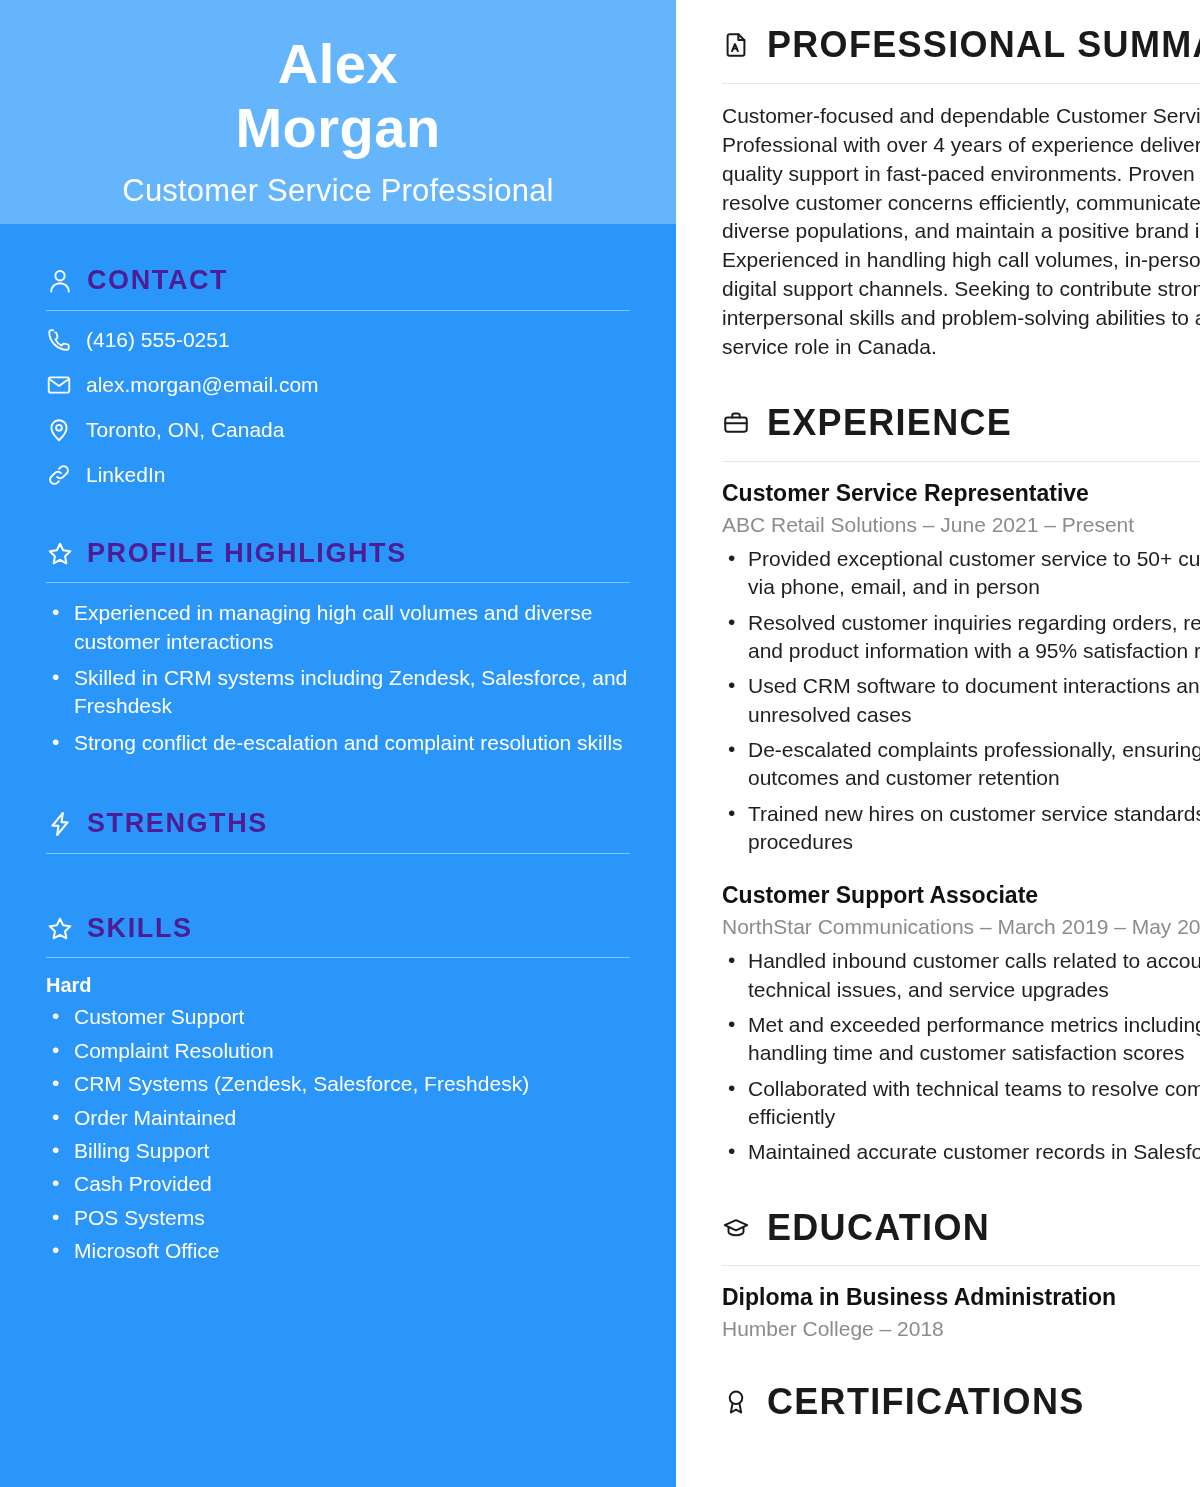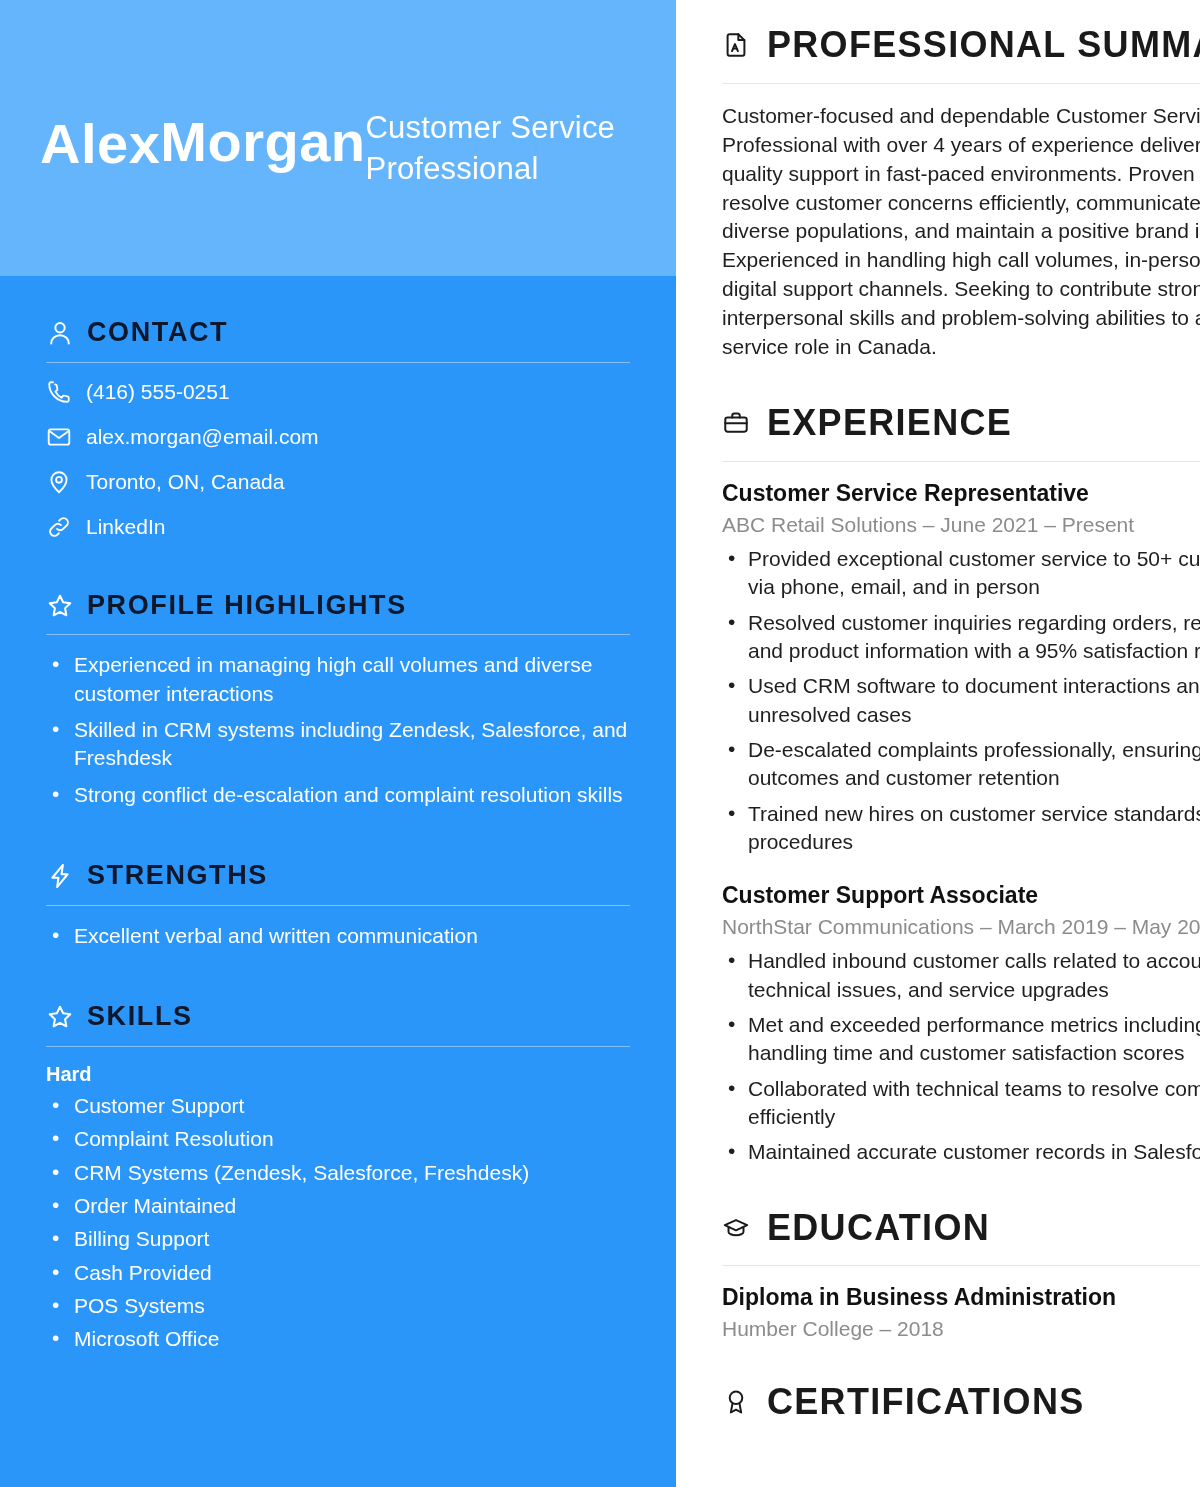--- a/index.html
+++ b/index.html
@@ -27,25 +27,25 @@
   
   .sidebar {
     width: 676px;
     flex: 0 0 676px;
     background: #2b96fa;
     position: relative;
     overflow: hidden;
   }
   .sidebar-header {
     background: #64b5fc;
-    height: 276px;
+    height: 224px;
     box-sizing: border-box;
     padding: 30px 40px 17px 40px;
     display: flex;
-    flex-direction: row;
+    flex-direction: column;
     align-items: center;
     justify-content: flex-start;
   }
   .name-first, .name-last {
     color: #ffffff;
     font-size: 56px;
     font-weight: bold;
     line-height: 1.22;
     letter-spacing: 0.5px;
     text-align: center;
@@ -77,21 +77,21 @@
   }
   .side-head .ico {
     width: 28px;
     height: 28px;
     flex: 0 0 28px;
     display: block;
   }
   .side-head .ico svg { display:block; width:28px; height:28px; }
   .side-head h2 {
     margin: 0;
-    color: #0f172a;
+    color: #4c1d95;
     font-size: 27px;
     font-weight: bold;
     letter-spacing: 1.6px;
     line-height: 1.1;
   }
   .side-rule {
     height: 1px;
     background: rgba(255,255,255,0.42);
     margin: 14px 0 16px 0;
   }
@@ -322,21 +322,20 @@
         <div class="side-head">
           <span class="ico">
             <svg viewBox="0 0 24 24" fill="none" stroke="#ffffff" stroke-width="1.7" stroke-linecap="round" stroke-linejoin="round">
               <path d="M14.5 2.5L5.5 13.5h5.2L9.5 21.5l9-11h-5.2z"></path>
             </svg>
           </span>
           <h2>STRENGTHS</h2>
         </div>
         <div class="side-rule"></div>
         <ul class="side-bullets">
-          <li>Excellent verbal and written communication</li>
         </ul>
       </section>
 
       <div class="gap-lg"></div>
 
       <section class="side-section">
         <div class="side-head">
           <span class="ico">
             <svg viewBox="0 0 24 24" fill="none" stroke="#ffffff" stroke-width="1.7" stroke-linecap="round" stroke-linejoin="round">
               <path d="M12 3.2l2.7 5.6 6.1.85-4.45 4.25 1.08 6.05L12 17.1l-5.43 2.85 1.08-6.05L3.2 9.65l6.1-.85z"></path>

